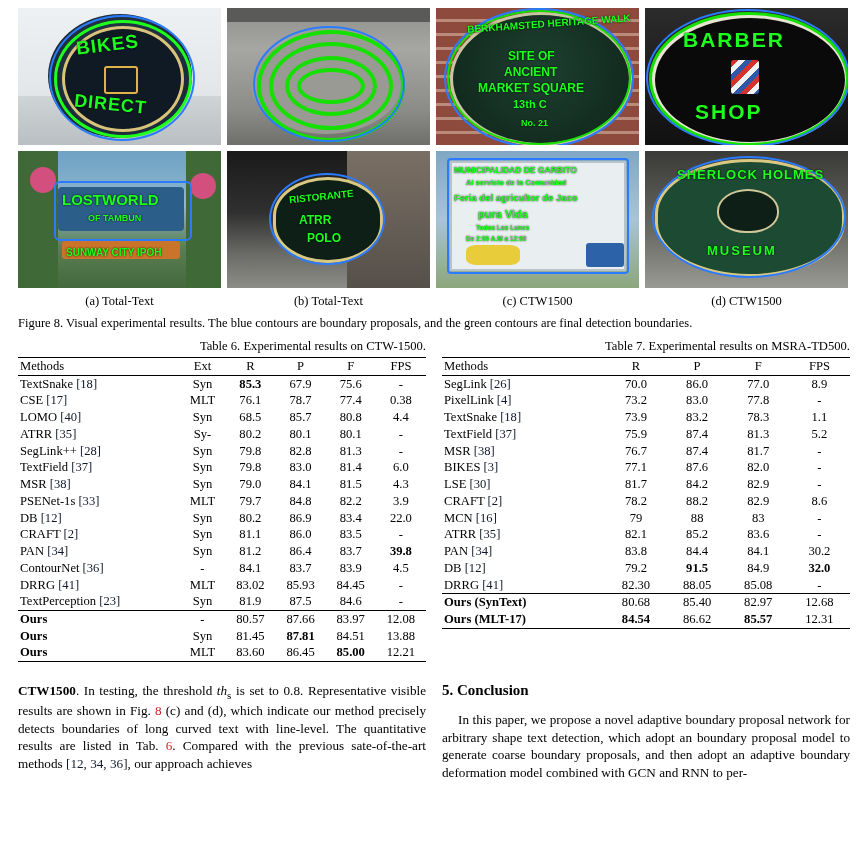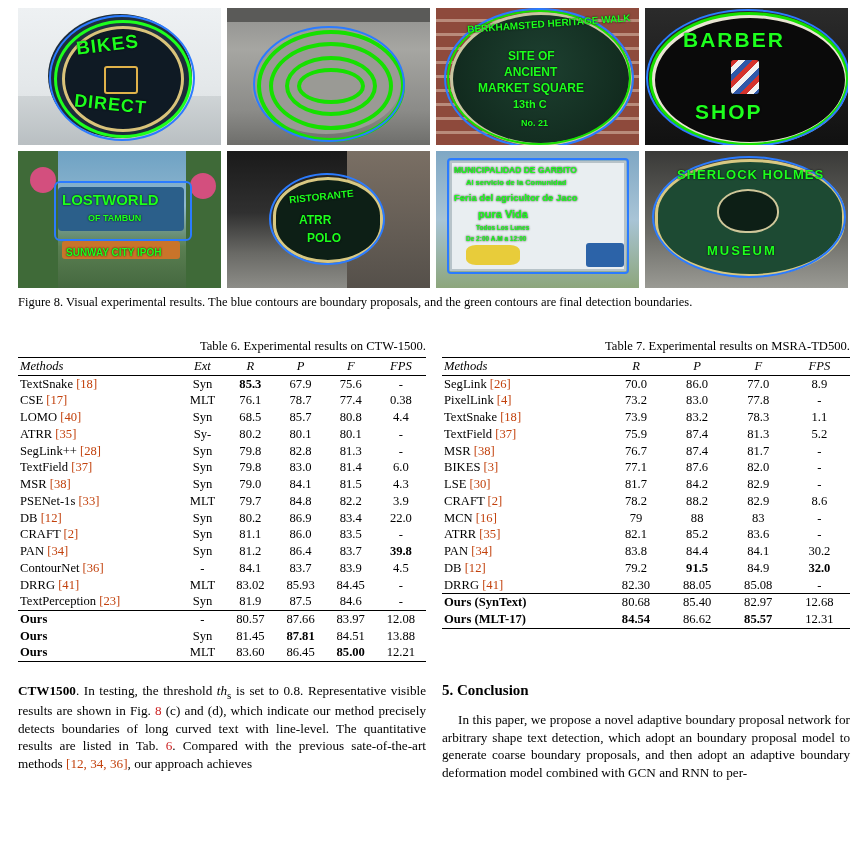--- a/index.html
+++ b/index.html
@@ -96,31 +96,31 @@
   }
   table.res {
     border-collapse: collapse;
     width: 100%;
     font-size: 12.6px;
   }
   table.res th, table.res td {
     padding: 0px 2px;
     line-height: 1.33;
   }
-  table.res th { font-weight: normal; font-style: italic; }
+  table.res th { font-weight: normal; }
   table.res thead tr.head th {
     border-top: 1.1px solid #000;
     border-bottom: 0.9px solid #000;
   }
   table.res tr.topline td { border-top: 1.1px solid #000; }
   table.res tr.oursline td { border-top: 0.9px solid #000; }
   table.res tr.last td { border-bottom: 1.1px solid #000; }
   td.m, th.m { text-align: left; padding-left: 6px; }
   td.c, th.c { text-align: center; }
-  .ref { color: #c2410c; }
+  .ref { color: #0f172a; }
   .refr { color: #cc2222; }
   .b { font-weight: bold; }
 
   
   .cols {
     position: absolute;
     top: 682px;
     left: 18px;
     width: 832px;
     display: flex;
@@ -241,20 +241,26 @@
       <div class="fig-cell">
         <div class="sky" style="background:linear-gradient(180deg,#3a3a38 0%,#6b6b66 60%,#9a9a94 100%);"></div>
         <div style="position:absolute;left:10px;top:8px;width:184px;height:112px;border-radius:50%/46%;background:#1d4a33;border:3px solid #d8c882;"></div>
         <div class="blucont" style="left:7px;top:5px;width:190px;height:118px;"></div>
         <div class="txtgrn" style="left:32px;top:16px;font-size:13px;letter-spacing:1px;">SHERLOCK HOLMES</div>
         <div style="position:absolute;left:72px;top:38px;width:58px;height:40px;border-radius:50% 50% 46% 46%;background:#0d1f16;border:2px solid #cfc79a;"></div>
         <div class="txtgrn" style="left:62px;top:92px;font-size:13px;letter-spacing:2px;">MUSEUM</div>
       </div>
     </div>
 
+    <div class="fig-cap-row">
+      <div class="fig-cap">(a) Total-Text</div>
+      <div class="fig-cap">(b) Total-Text</div>
+      <div class="fig-cap">(c) CTW1500</div>
+      <div class="fig-cap">(d) CTW1500</div>
+    </div>
 
     <div class="fig-caption">Figure 8.  Visual experimental results. The blue contours are boundary proposals, and the green contours are final detection boundaries.</div>
   </div>
 
   <div class="tables">
 
     <div class="tblwrap">
       <div class="tbl-title">Table 6. Experimental results on CTW-1500.</div>
       <table class="res">
         <thead>

